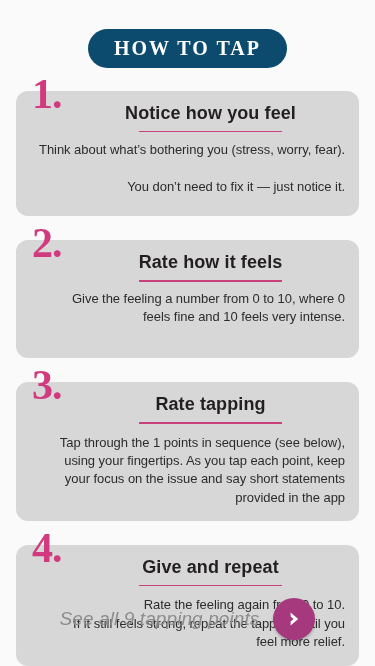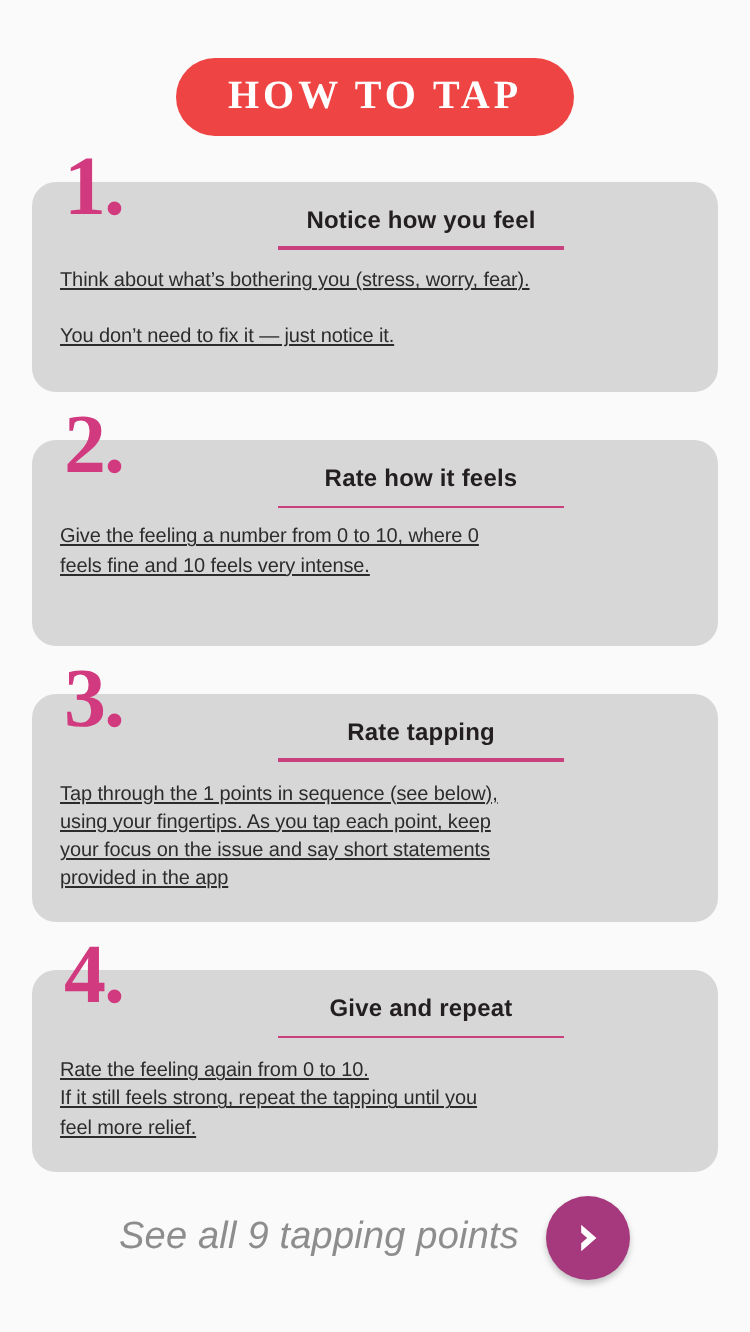--- a/index.html
+++ b/index.html
@@ -24,21 +24,21 @@
     box-sizing: border-box;
   }
 
   
   .header {
     padding-top: 29px;
     display: flex;
     justify-content: center;
   }
   .badge {
-    background: #ef4444;
+    background: #0c4a6e;
     color: #ffffff;
     border-radius: 999px;
     padding: 9px 26px 10px 26px;
     font-family: "Liberation Serif", serif;
     font-weight: bold;
     font-size: 20px;
     letter-spacing: 2.0px;
     line-height: 1;
     text-align: center;
     white-space: nowrap;
@@ -79,42 +79,41 @@
     pointer-events: none;
   }
   .heading-wrap {
     display: flex;
     flex-direction: column;
     align-items: center;
     padding-left: 52px;
     padding-right: 6px;
   }
   .heading {
-    font-size: 12px;
+    font-size: 18px;
     font-weight: bold;
     color: #231f20;
     line-height: 1.2;
     text-align: center;
     letter-spacing: 0.1px;
   }
   .underline {
     width: 143px;
     height: 1.5px;
     background: #c9417c;
     margin-top: 6px;
   }
   .body-text {
     margin-top: 8px;
-    font-size: 10px;
+    font-size: 13px;
     line-height: 1.42;
     color: #2c2c2c;
-    text-align: left;
+    text-align: right;
     white-space: pre-line;
     letter-spacing: -0.05px;
-    text-decoration: underline;
   }
 
   
   .step-1 .card { padding-bottom: 20px; }
   .step-1 .body-text { margin-top: 9px; }
   .step-2 .body-text { }
   .step-2 .card { padding-bottom: 32px; }
   .step-3 .body-text { margin-top: 10px; }
   .step-4 .body-text { margin-top: 10px; }
 

